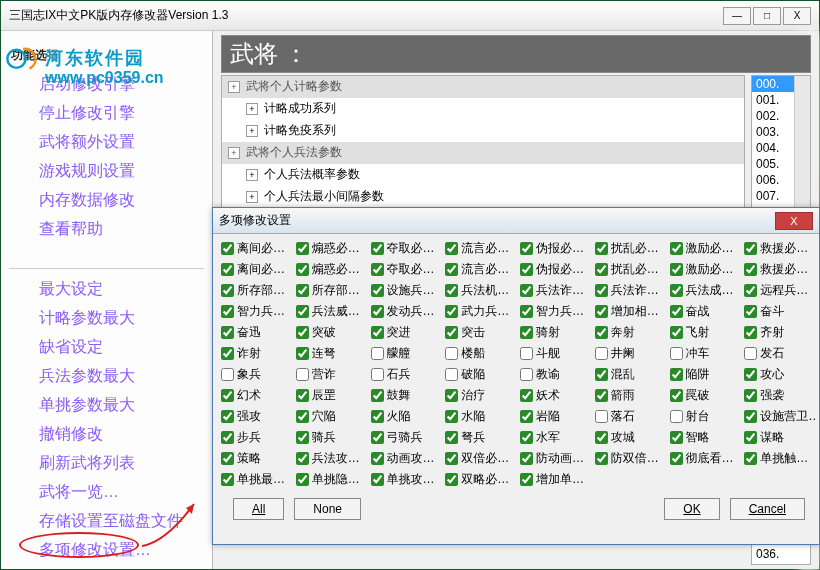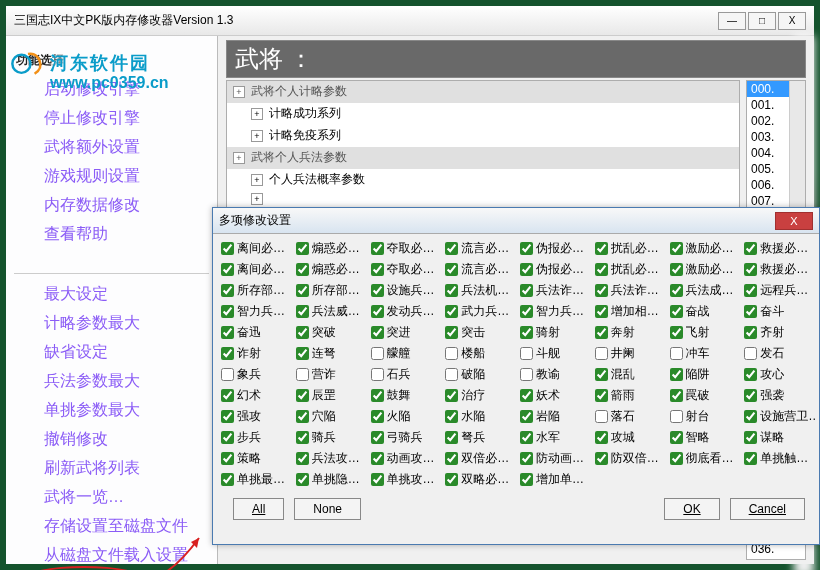--- a/index.html
+++ b/index.html
@@ -1,18 +1,18 @@
 <!DOCTYPE html>
 <html><head>
 <meta charset="utf-8">
 <style>
 * { margin: 0; padding: 0; box-sizing: border-box; font-family: "SimSun", "Microsoft YaHei", sans-serif; }
 body { background: #fff; width: 820px; height: 570px; overflow: hidden; position: relative; }
 
-.main-window { position: absolute; top: 0; left: 0; width: 820px; height: 570px; border: 6px solid #14532d; background: #f0f0f0; }
+.main-window { position: absolute; top: 0; left: 0; width: 820px; height: 570px; border: 1px solid #14532d; background: #f0f0f0; }
 .titlebar { height: 30px; background: linear-gradient(#fff, #e8e8e8); border-bottom: 1px solid #ccc; display: flex; align-items: center; padding: 0 8px; font-size: 12px; }
 .titlebar .title { flex: 1; }
 .winbtns { display: flex; gap: 2px; }
 .winbtn { width: 28px; height: 18px; border: 1px solid #999; background: #f5f5f5; font-size: 10px; display: flex; align-items: center; justify-content: center; cursor: pointer; }
 
 .watermark { position: absolute; top: 28px; left: 2px; z-index: 3; display: flex; align-items: center; height: 30px; pointer-events: none; margin-top: 14px; }
 .watermark .logo { width: 40px; height: 30px; display: flex; align-items: center; justify-content: center; }
 .watermark .logo svg { width: 34px; height: 28px; }
 .watermark .text { font-size: 18px; font-weight: bold; color: #0a9cc9; letter-spacing: 2px; margin-left: 2px; text-shadow: 0 0 2px #fff; }
 .watermark .url { position: absolute; top: 26px; left: 42px; font-size: 16px; color: #0a9cc9; font-weight: bold; }
@@ -105,21 +105,20 @@
       <div id="links2">
           <div class="func-link">最大设定</div>
           <div class="func-link">计略参数最大</div>
           <div class="func-link">缺省设定</div>
           <div class="func-link">兵法参数最大</div>
           <div class="func-link">单挑参数最大</div>
           <div class="func-link">撤销修改</div>
           <div class="func-link">刷新武将列表</div>
           <div class="func-link">武将一览…</div>
           <div class="func-link">存储设置至磁盘文件</div>
-          <div class="func-link">从磁盘文件载入设置</div>
           <div class="func-link circled">多项修改设置…<div class="circle-annot"></div><div class="arrow-annot"><svg viewBox="0 0 70 60">
                 <path d="M6 52 Q30 48 58 10" fill="none" stroke="#d82020" stroke-width="2"></path>
                 <path d="M58 10 L50 14 L56 20 Z" fill="#d82020"></path>
               </svg></div></div>
         </div>
     </div>
 
     <div class="main-area">
       <div class="main-title">
         <span class="lab">武将</span>
@@ -142,20 +141,21 @@
           <div class="tree-row header">
               <span class="tree-expander">+</span>
               <span>武将个人兵法参数</span>
             </div>
           <div class="tree-row child">
               <span class="tree-expander">+</span>
               <span>个人兵法概率参数</span>
             </div>
           <div class="tree-row child">
               <span class="tree-expander">+</span>
+              <span>个人兵法最小间隔参数</span>
             </div>
           <div class="tree-row child">
               <span class="tree-expander">+</span>
               <span>个人兵法熟练度上限参数</span>
             </div>
         </div>
         <div class="numlist">
           <div id="numlist-rows">
               <div class="numlist-row sel">000.</div>
               <div class="numlist-row">001.</div>

